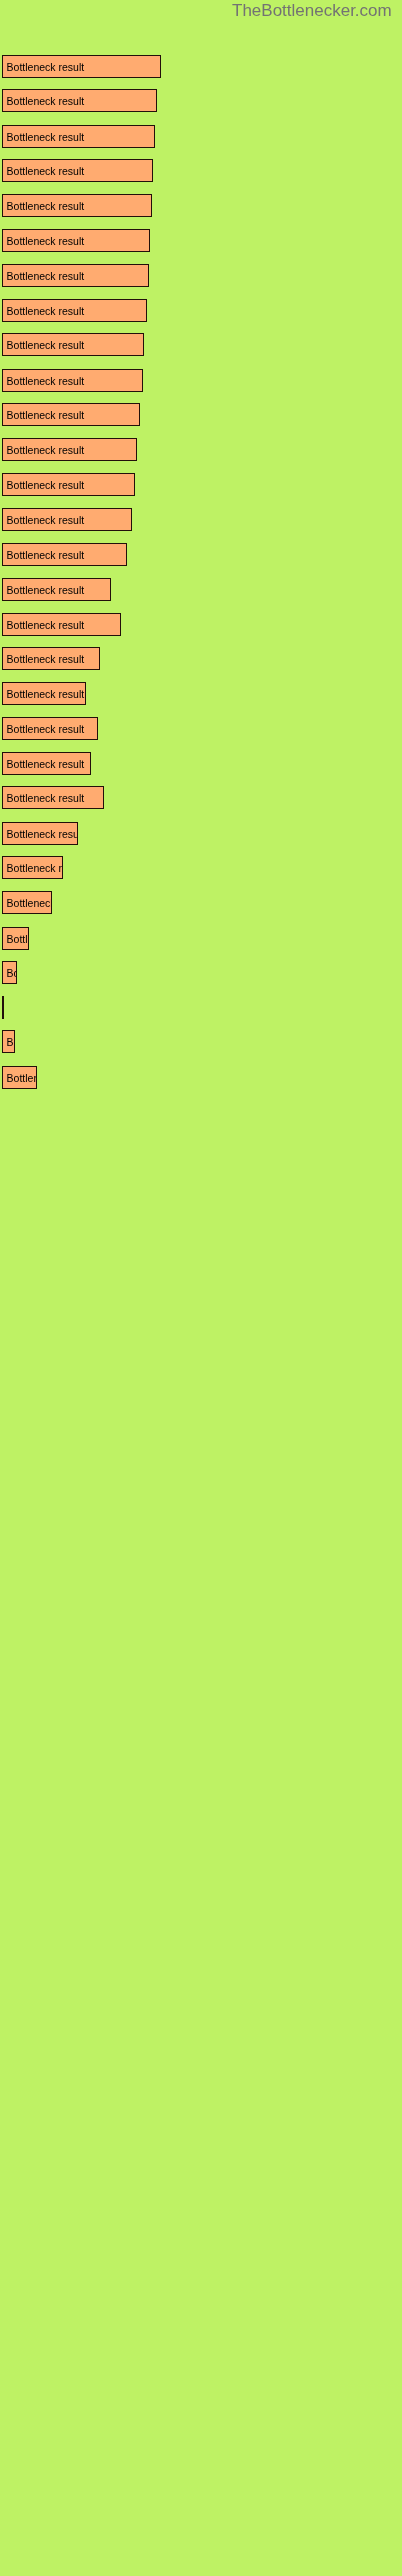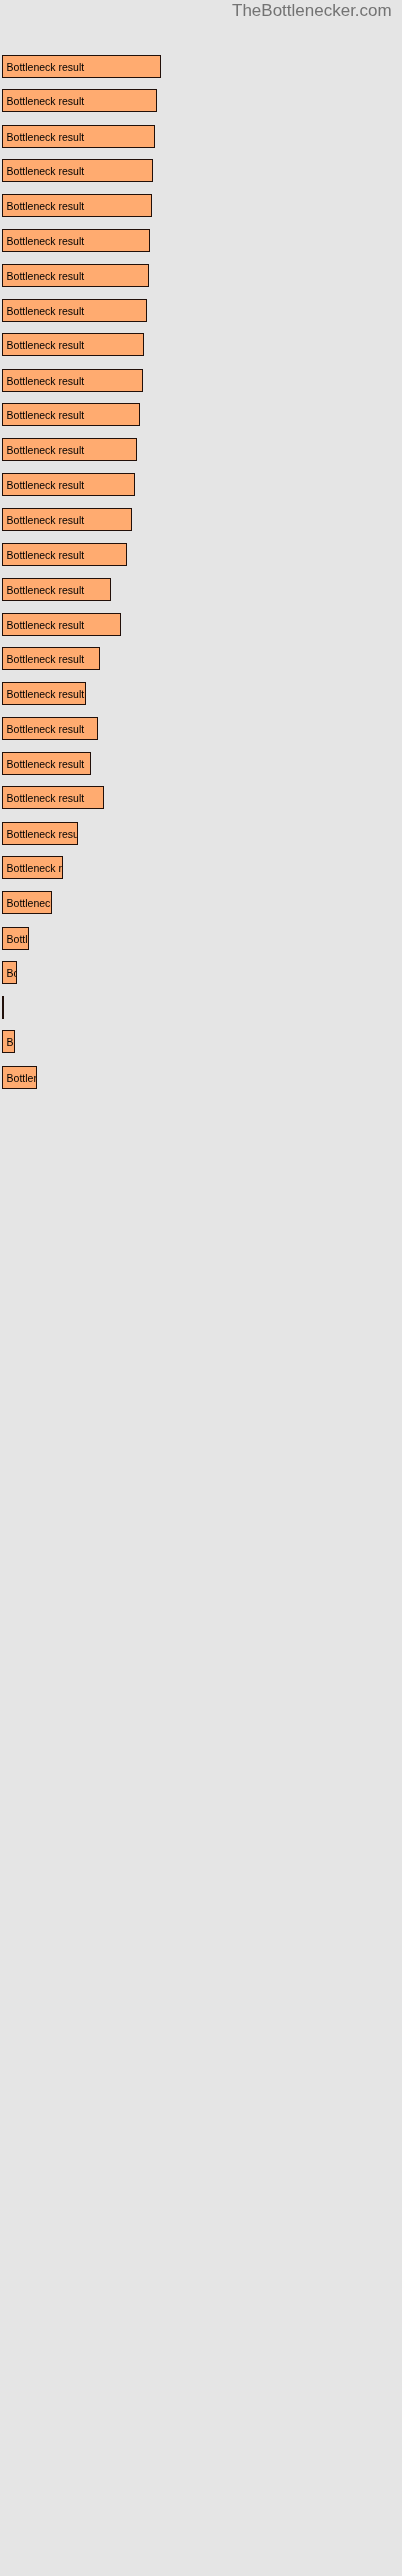--- a/index.html
+++ b/index.html
@@ -13,21 +13,21 @@
     height: 2576px;
     position: relative;
     overflow: hidden;
     font-family: "Liberation Sans", sans-serif;
   }
   #chart-root {
     position: absolute;
     left: 0; top: 0;
     width: 403px;
     height: 2576px;
-    background: #e5e5e5;
+    background: #bef264;
   }
   #watermark {
     position: absolute;
     right: 11.3px;
     top: 0.8px;
     font-family: "Liberation Sans", sans-serif;
     font-size: 17px;
     line-height: 19.3px;
     color: #737373;
     letter-spacing: 0px;

